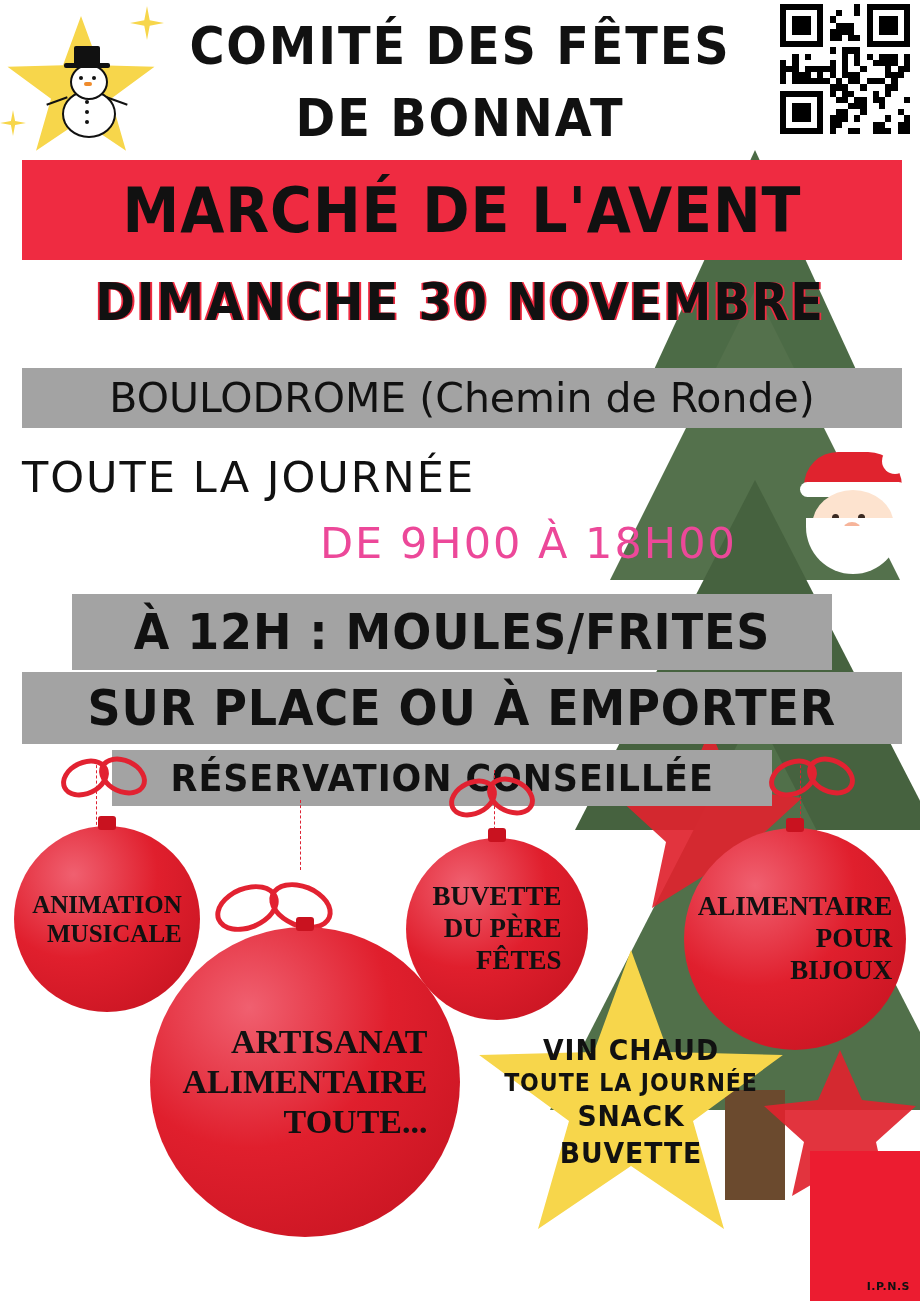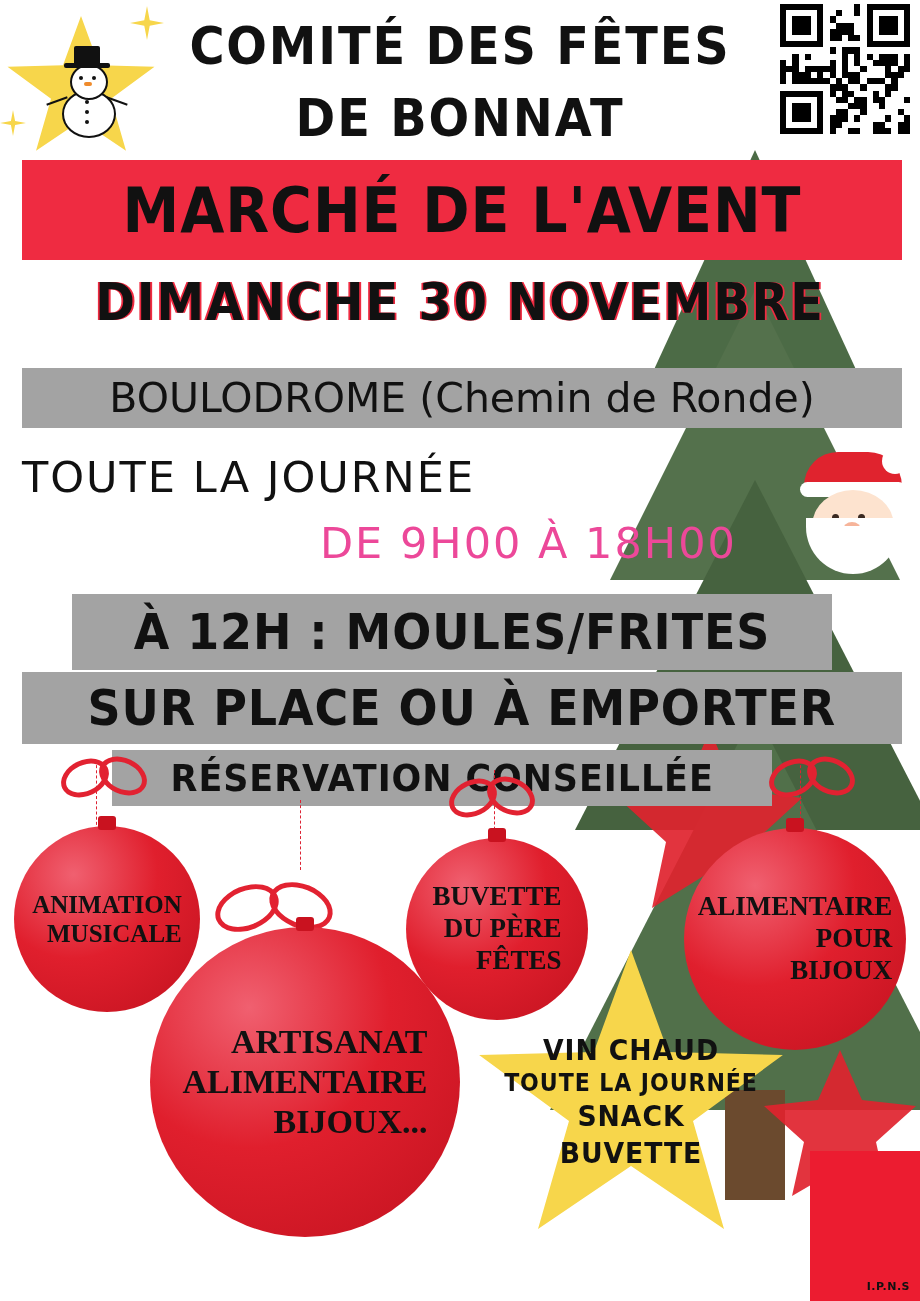--- a/index.html
+++ b/index.html
@@ -772,21 +772,21 @@
       <div>POUR</div>
       <div>BIJOUX</div>
     </div>
   </div>
 
   <div class="bauble" style="left: 150px; top: 927px; width: 310px; height: 310px; font-size: 34px;">
     <div class="cap"></div>
     <div>
       <div>ARTISANAT</div>
       <div>ALIMENTAIRE</div>
-      <div>BIJOUX...</div>
+      <div>TOUTE...</div>
     </div>
   </div>
 
   <div class="ystar" style="left: 476px; top: 950px; width: 310px; height: 300px;"></div>
   <div class="ystar-text" style="left: 476px; top: 1032px; width: 310px; font-size: 26px;">
     <div class="t-cond" style="font-size: 29px;">VIN CHAUD</div>
     <div class="t-cond" style="font-size: 24px;">TOUTE LA JOURNÉE</div>
     <div class="t-cond" style="font-size: 29px;">SNACK</div>
     <div class="t-cond" style="font-size: 29px;">BUVETTE</div>
   </div>

